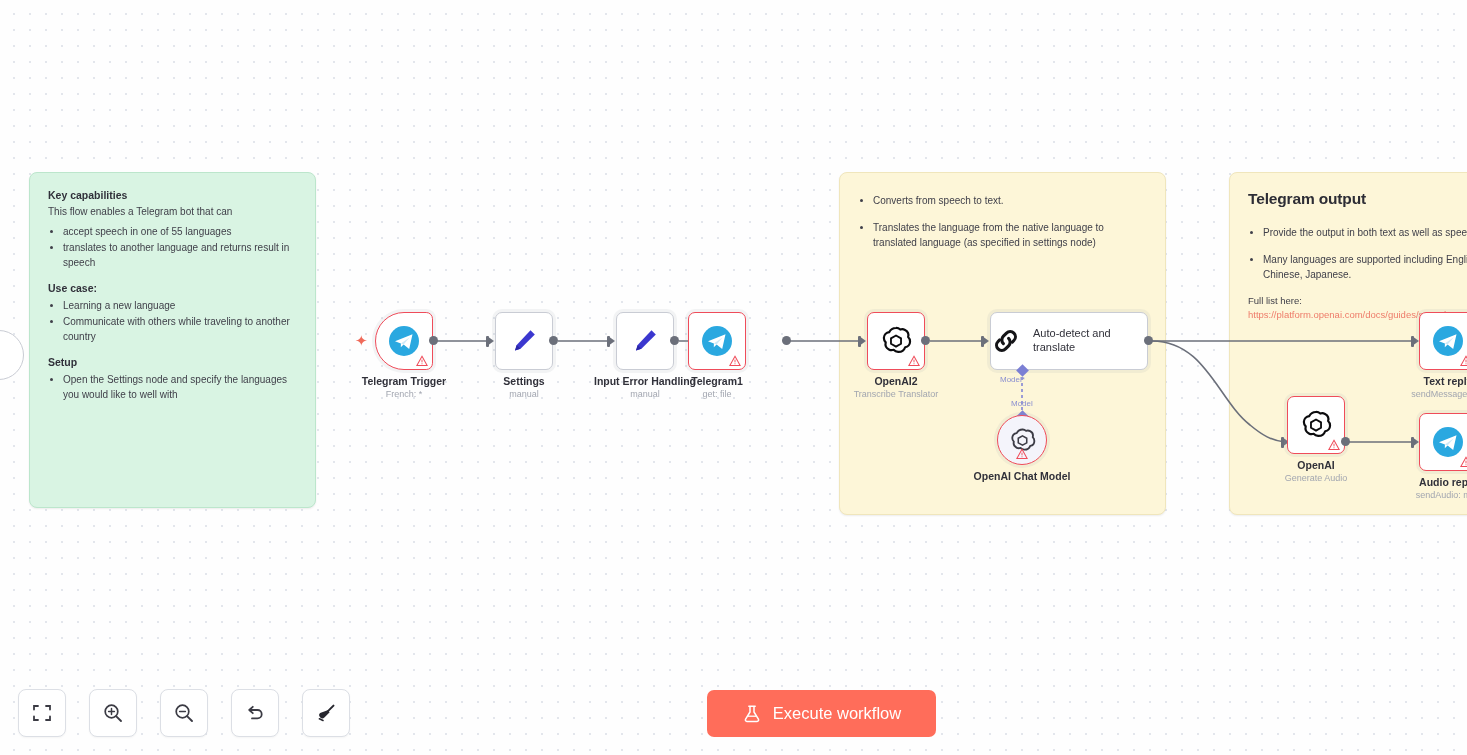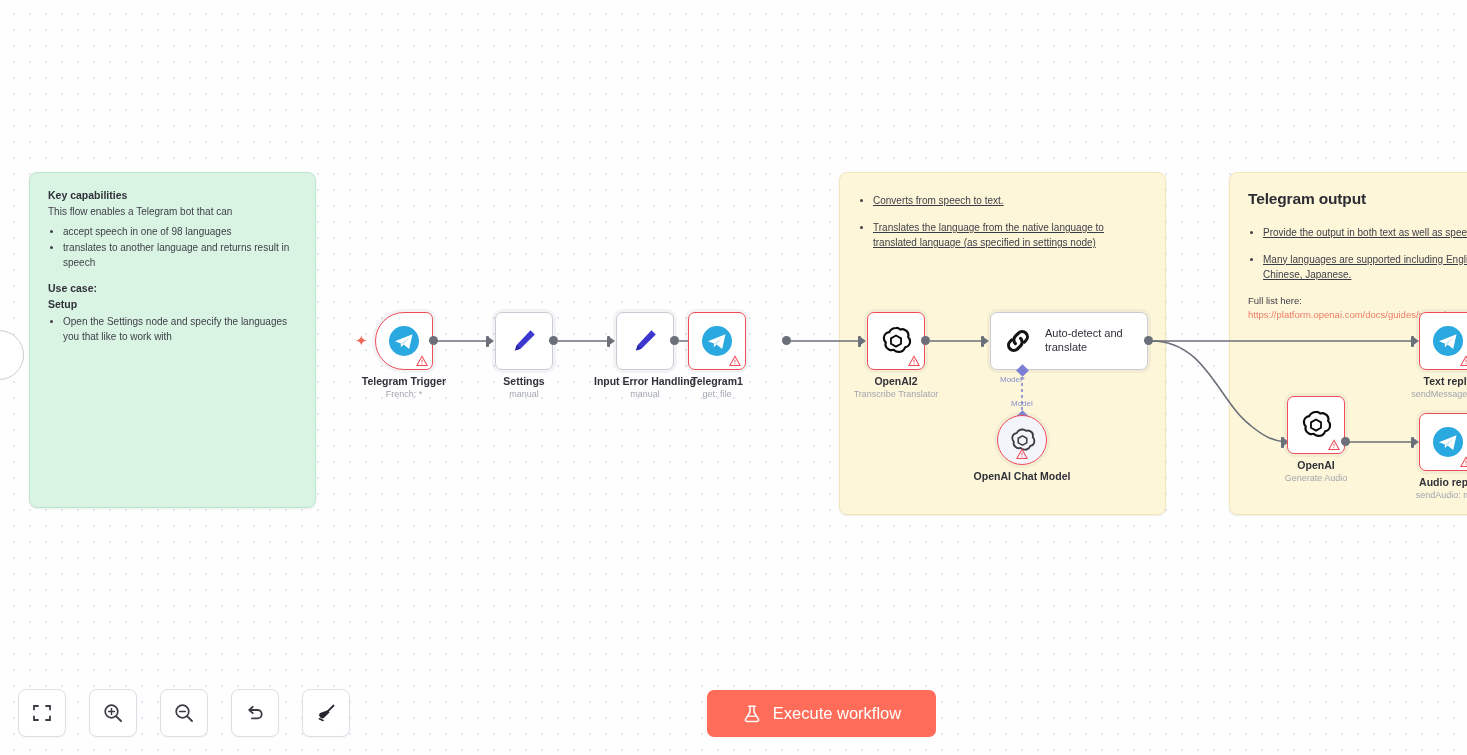--- a/index.html
+++ b/index.html
@@ -78,21 +78,21 @@
   #sticky-translation {
     left: 839px; top: 172px; width: 327px; height: 343px;
     background: #fdf6d8;
     border: 1px solid #f0e6bc;
   }
   #sticky-telegram {
     left: 1229px; top: 172px; width: 340px; height: 343px;
     background: #fdf6d8;
     border: 1px solid #f0e6bc;
   }
-  #sticky-translation ul, #sticky-telegram ul { margin-top: 4px; text-decoration: underline; }
+  #sticky-translation ul, #sticky-telegram ul { margin-top: 4px; }
   #sticky-translation li, #sticky-telegram li { margin-bottom: 12px; }
 
   
   #edges { position: absolute; left: 0; top: 0; width: 1467px; height: 755px; pointer-events: none; }
 
   
   .node {
     position: absolute;
     width: 58px; height: 58px;
     background: #ffffff;
@@ -102,21 +102,21 @@
     box-shadow: 0 0 0 3px rgba(160,165,175,.12);
   }
   .node.err { border-color: #ef4c5a; }
   .node.trigger {
     border-top-left-radius: 30px;
     border-bottom-left-radius: 30px;
   }
   .node.wide {
     width: 158px; height: 58px;
     justify-content: flex-start;
-    padding-left: 12px;
+    padding-left: 0;
     gap: 12px;
   }
   .node.round {
     width: 50px; height: 50px;
     border-radius: 50%;
     background: #f4f4fb;
     align-items: center;
   }
   .node-label {
     position: absolute;
@@ -231,27 +231,31 @@
 <body>
 
 <div id="canvas">
 
   <div id="left-partial"></div>
 
   <div class="sticky" id="sticky-green">
     <h3>Key capabilities</h3>
     <p>This flow enables a Telegram bot that can</p>
     <ul>
-      <li>accept speech in one of 98 languages</li>
+      <li>accept speech in one of 55 languages</li>
       <li>translates to another language and returns result in speech</li>
     </ul>
     <h3>Use case:</h3>
+    <ul>
+      <li>Learning a new language</li>
+      <li>Communicate with others while traveling to another country</li>
+    </ul>
     <h3>Setup</h3>
     <ul>
-      <li>Open the Settings node and specify the languages you that like to work with</li>
+      <li>Open the Settings node and specify the languages you would like to well with</li>
     </ul>
   </div>
 
   <div class="sticky" id="sticky-translation">
     <ul>
       <li>Converts from speech to text.</li>
       <li>Translates the language from the native language to translated language (as specified in settings node)</li>
     </ul>
   </div>
 

